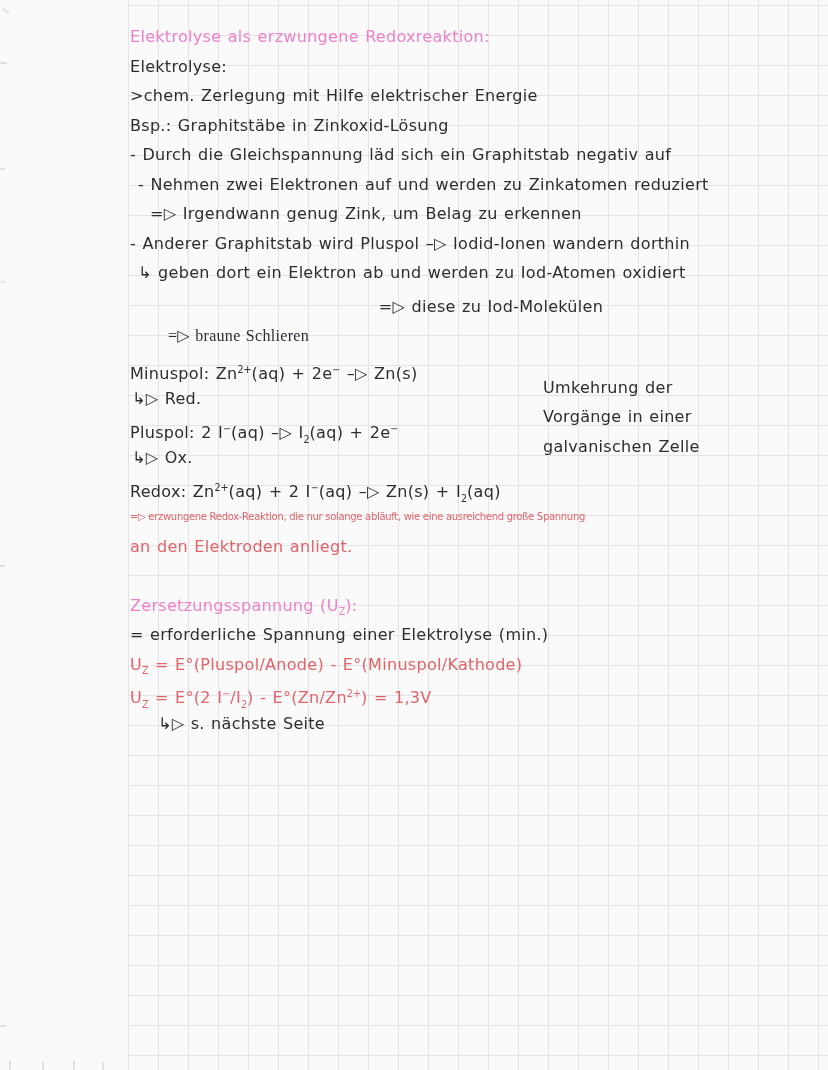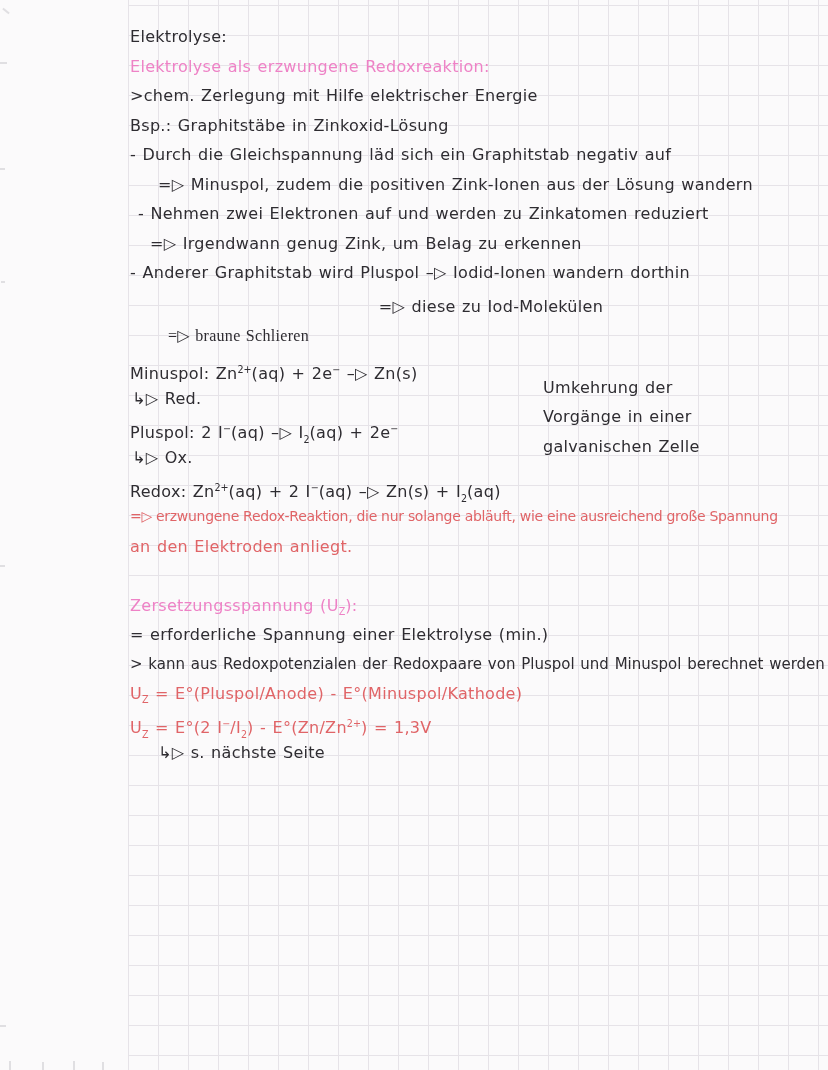--- a/index.html
+++ b/index.html
@@ -30,21 +30,21 @@
   }
   .c-black{color:var(--ink-black,#2e2c31);}
   .c-pink{color:var(--ink-pink,#ee82c6);}
   .c-red{color:var(--ink-red,#e06467);}
   .ind-2{padding-left:8px;}
   .ind-8{padding-left:20px;}
   .ind-10{padding-left:2px;}
   .ind-24{padding-left:24px;text-align:center;}
   .ind-28{padding-left:28px;}
   .ind-38{padding-left:38px;font-family:Liberation Serif, serif;}
-  .long{font-size:14px;letter-spacing:-.3px;word-spacing:0;}
+  .long{font-size:10px;letter-spacing:-.3px;word-spacing:0;}
   .med{font-size:15px;letter-spacing:0;}
   .gap-top{margin-top:29.5px;}
   .gap-small{margin-top:4px;}
   sup{font-size:.6em;vertical-align:super;letter-spacing:0;}
   sub{font-size:.6em;vertical-align:sub;letter-spacing:0;}
   .two-col{position:relative;}
   .side-note{position:absolute;left:413px;top:6px;margin-top:12px;}
   .side-note .line{height:29.5px;line-height:29.5px;}
   
   .mark{position:absolute;background:#cbc9ce;opacity:.55;}
@@ -72,29 +72,29 @@
   <div class="mark m4"></div>
   <div class="mark m5"></div>
   <div class="mark m6"></div>
   <div class="mark m7"></div>
   <div class="mark m8"></div>
   <div class="mark m9"></div>
   <div class="mark m10"></div>
 
   <div class="text-block">
 
+    <div class="line c-pink">Elektrolyse als erzwungene Redoxreaktion:</div>
     <div class="line c-black">Elektrolyse:</div>
-    <div class="line c-pink">Elektrolyse als erzwungene Redoxreaktion:</div>
     <div class="line c-black">&gt;chem. Zerlegung mit Hilfe elektrischer Energie</div>
     <div class="line c-black">Bsp.: Graphitstäbe in Zinkoxid-Lösung</div>
     <div class="line c-black">- Durch die Gleichspannung läd sich ein Graphitstab negativ auf</div>
-    <div class="line c-black ind-28">=▷ Minuspol, zudem die positiven Zink-Ionen aus der Lösung wandern</div>
     <div class="line c-black ind-2">- Nehmen zwei Elektronen auf und werden zu Zinkatomen reduziert</div>
     <div class="line c-black ind-8">=▷ Irgendwann genug Zink, um Belag zu erkennen</div>
     <div class="line c-black">- Anderer Graphitstab wird Pluspol –▷ Iodid-Ionen wandern dorthin</div>
+    <div class="line c-black ind-2">↳ geben dort ein Elektron ab und werden zu Iod-Atomen oxidiert</div>
     <div class="line c-black ind-24 gap-small">=▷ diese zu Iod-Molekülen</div>
     <div class="line c-black ind-38">=▷ braune Schlieren</div>
 
     <div class="two-col gap-small">
       <div class="line c-black">Minuspol: Zn<sup>2+</sup>(aq) + 2e<sup>−</sup> –▷ Zn(s)</div>
       <div class="line c-black ind-10">↳▷ Red.</div>
       <div class="line c-black">Pluspol: 2 I<sup>−</sup>(aq) –▷ I<sub>2</sub>(aq) + 2e<sup>−</sup></div>
       <div class="line c-black ind-10">↳▷ Ox.</div>
       <div class="side-note">
         <div class="line c-black">Umkehrung der</div>
@@ -102,19 +102,18 @@
         <div class="line c-black">galvanischen Zelle</div>
       </div>
     </div>
 
     <div class="line c-black">Redox: Zn<sup>2+</sup>(aq) + 2 I<sup>−</sup>(aq) –▷ Zn(s) + I<sub>2</sub>(aq)</div>
     <div class="line c-red long">=▷ erzwungene Redox-Reaktion, die nur solange abläuft, wie eine ausreichend große Spannung</div>
     <div class="line c-red">an den Elektroden anliegt.</div>
 
     <div class="line c-pink gap-top">Zersetzungsspannung (U<sub>Z</sub>):</div>
     <div class="line c-black">= erforderliche Spannung einer Elektrolyse (min.)</div>
-    <div class="line c-black med">&gt; kann aus Redoxpotenzialen der Redoxpaare von Pluspol und Minuspol berechnet werden</div>
     <div class="line c-red">U<sub>Z</sub> = E°(Pluspol/Anode) - E°(Minuspol/Kathode)</div>
     <div class="line c-red">U<sub>Z</sub> = E°(2 I<sup>−</sup>/I<sub>2</sub>) - E°(Zn/Zn<sup>2+</sup>) = 1,3V</div>
     <div class="line c-black ind-28">↳▷ s. nächste Seite</div>
 
   </div>
 </div>
 
 </body></html>

